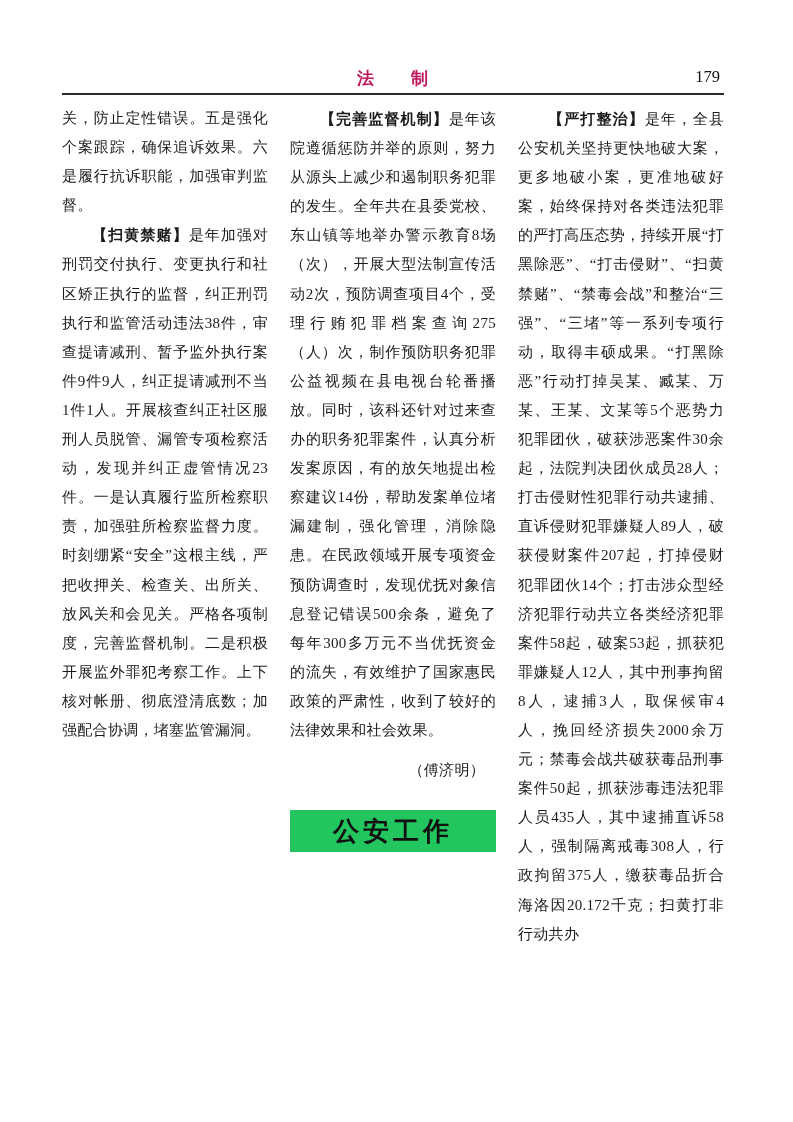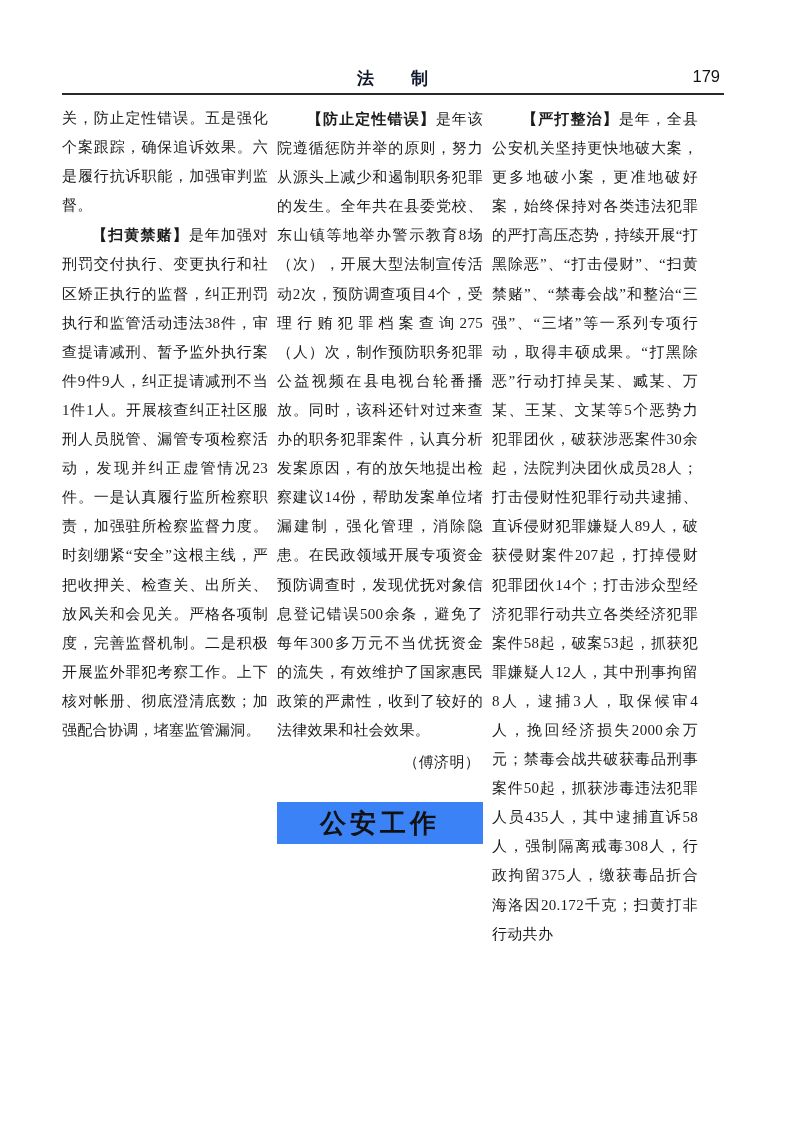--- a/index.html
+++ b/index.html
@@ -23,46 +23,46 @@
     width: 662px;
     height: 24px;
   }
   .head-title {
     display: block;
     text-align: center;
     font-family: "Liberation Sans", "DejaVu Sans", sans-serif;
     font-weight: 700;
     font-size: 17px;
     letter-spacing: 1px;
-    color: #0f172a;
+    color: #be185d;
   }
   .page-num {
     position: absolute;
     right: 4px;
     top: 0;
     font-size: 16.5px;
-    font-family: Liberation Sans, sans-serif;
+    font-family: Liberation Serif, serif;
     color: #111111;
     margin-left: 32px;
   }
   .rule {
     position: absolute;
     top: 93px;
     left: 62px;
     width: 662px;
     border-top: 2px solid #2a2a2a;
   }
   .columns {
     position: absolute;
     top: 104px;
     left: 62px;
     width: 662px;
     height: 920px;
     display: flex;
-    gap: 9px;
+    gap: 22px;
   }
   .col {
     width: 206px;
     height: 920px;
     overflow: hidden;
   }
   .body-par {
     margin: 0;
     font-size: 15px;
     line-height: 29.1px;
@@ -71,21 +71,21 @@
     letter-spacing: 0.3px;
   }
   .body-par.entry { text-indent: 2em; }
   .body-par.cont  { text-indent: 0; }
   .entry-head {
     font-family: "Liberation Sans", "DejaVu Sans", sans-serif;
     font-weight: 700;
     letter-spacing: 0.5px;
   }
   .attribution {
-    margin: 3px;
+    margin: 11px;
     font-size: 15px;
     line-height: 29.1px;
     text-align: right;
     letter-spacing: 0.3px;
   }
   .section-box {
     height: 42px;
     margin: 25px 0 36px 0;
     display: flex;
     align-items: center;
@@ -107,23 +107,23 @@
     <span class="head-title">法　　制</span>
     <span class="page-num">179</span>
   </div>
   <div class="rule"></div>
   <div class="columns">
     <div class="col">
         <p class="body-par cont">关，防止定性错误。五是强化个案跟踪，确保追诉效果。六是履行抗诉职能，加强审判监督。</p>
         <p class="body-par entry"><b class="entry-head">【扫黄禁赌】</b>是年加强对刑罚交付执行、变更执行和社区矫正执行的监督，纠正刑罚执行和监管活动违法38件，审查提请减刑、暂予监外执行案件9件9人，纠正提请减刑不当1件1人。开展核查纠正社区服刑人员脱管、漏管专项检察活动，发现并纠正虚管情况23件。一是认真履行监所检察职责，加强驻所检察监督力度。时刻绷紧“安全”这根主线，严把收押关、检查关、出所关、放风关和会见关。严格各项制度，完善监督机制。二是积极开展监外罪犯考察工作。上下核对帐册、彻底澄清底数；加强配合协调，堵塞监管漏洞。</p>
       </div>
     <div class="col">
-        <p class="body-par entry"><b class="entry-head">【防止定性错误】</b>是年该院遵循惩防并举的原则，努力从源头上减少和遏制职务犯罪的发生。全年共在县委党校、东山镇等地举办警示教育8场（次），开展大型法制宣传活动2次，预防调查项目4个，受理行贿犯罪档案查询275（人）次，制作预防职务犯罪公益视频在县电视台轮番播放。同时，该科还针对过来查办的职务犯罪案件，认真分析发案原因，有的放矢地提出检察建议14份，帮助发案单位堵漏建制，强化管理，消除隐患。在民政领域开展专项资金预防调查时，发现优抚对象信息登记错误500余条，避免了每年300多万元不当优抚资金的流失，有效维护了国家惠民政策的严肃性，收到了较好的法律效果和社会效果。</p>
+        <p class="body-par entry"><b class="entry-head">【完善监督机制】</b>是年该院遵循惩防并举的原则，努力从源头上减少和遏制职务犯罪的发生。全年共在县委党校、东山镇等地举办警示教育8场（次），开展大型法制宣传活动2次，预防调查项目4个，受理行贿犯罪档案查询275（人）次，制作预防职务犯罪公益视频在县电视台轮番播放。同时，该科还针对过来查办的职务犯罪案件，认真分析发案原因，有的放矢地提出检察建议14份，帮助发案单位堵漏建制，强化管理，消除隐患。在民政领域开展专项资金预防调查时，发现优抚对象信息登记错误500余条，避免了每年300多万元不当优抚资金的流失，有效维护了国家惠民政策的严肃性，收到了较好的法律效果和社会效果。</p>
         <p class="attribution">（傅济明）</p>
-        <div class="section-box" style="background: #3b82f6;">
+        <div class="section-box" style="background: #22c55e;">
           <span class="section-title">公安工作</span>
         </div>
       </div>
     <div class="col">
         <p class="body-par entry"><b class="entry-head">【严打整治】</b>是年，全县公安机关坚持更快地破大案，更多地破小案，更准地破好案，始终保持对各类违法犯罪的严打高压态势，持续开展“打黑除恶”、“打击侵财”、“扫黄禁赌”、“禁毒会战”和整治“三强”、“三堵”等一系列专项行动，取得丰硕成果。“打黑除恶”行动打掉吴某、臧某、万某、王某、文某等5个恶势力犯罪团伙，破获涉恶案件30余起，法院判决团伙成员28人；打击侵财性犯罪行动共逮捕、直诉侵财犯罪嫌疑人89人，破获侵财案件207起，打掉侵财犯罪团伙14个；打击涉众型经济犯罪行动共立各类经济犯罪案件58起，破案53起，抓获犯罪嫌疑人12人，其中刑事拘留8人，逮捕3人，取保候审4人，挽回经济损失2000余万元；禁毒会战共破获毒品刑事案件50起，抓获涉毒违法犯罪人员435人，其中逮捕直诉58人，强制隔离戒毒308人，行政拘留375人，缴获毒品折合海洛因20.172千克；扫黄打非行动共办</p>
       </div>
   </div>
 </div>
 
 </body></html>

